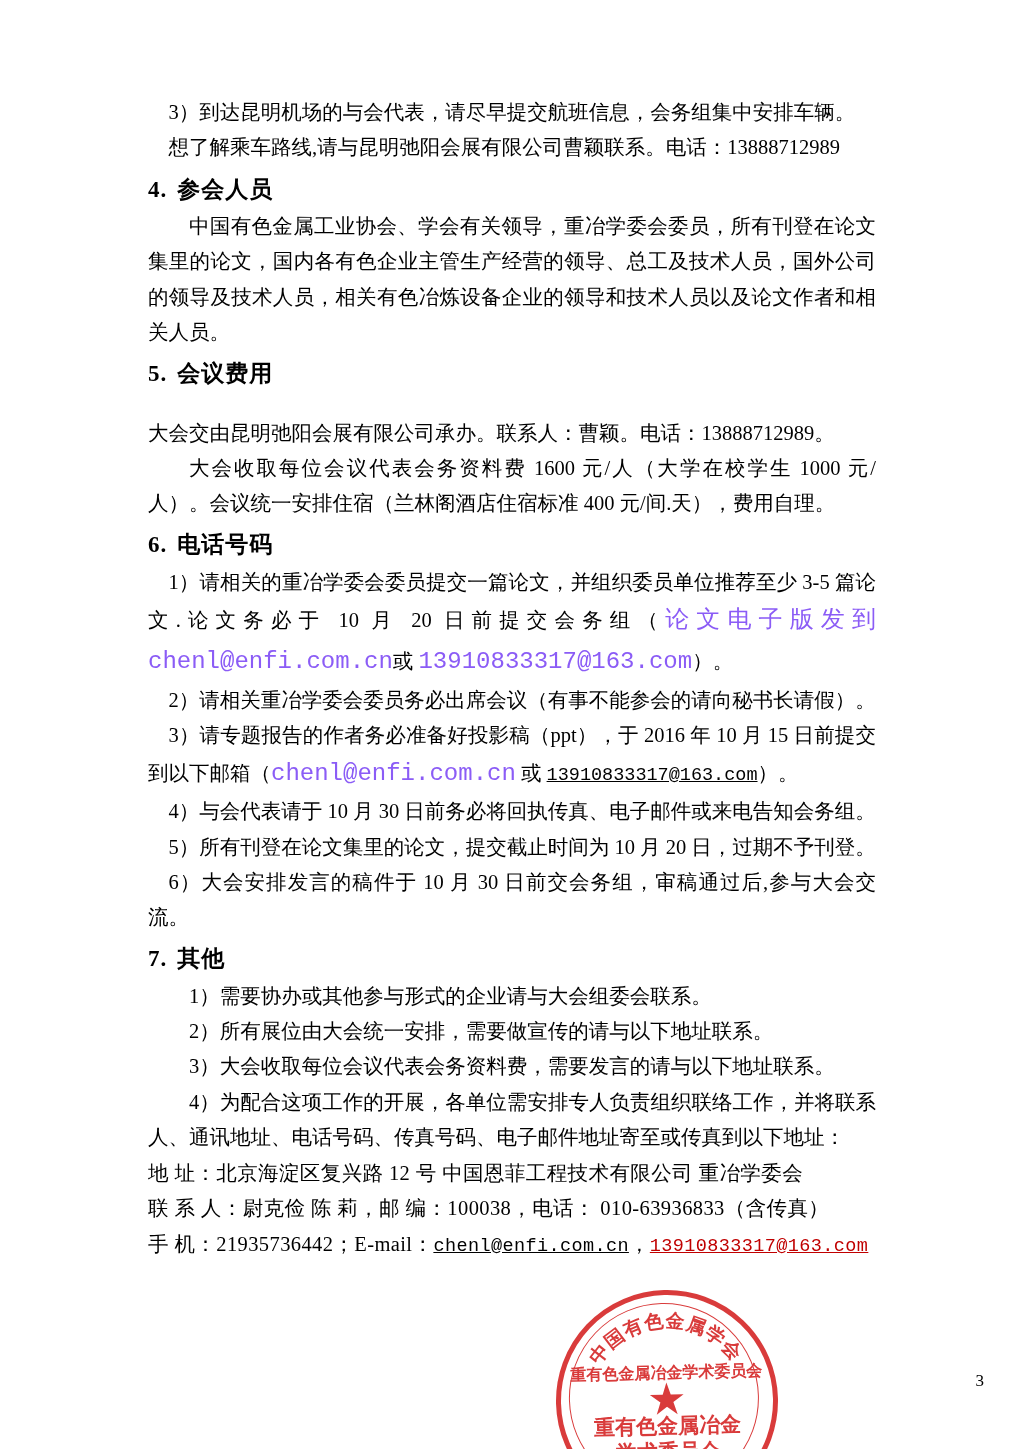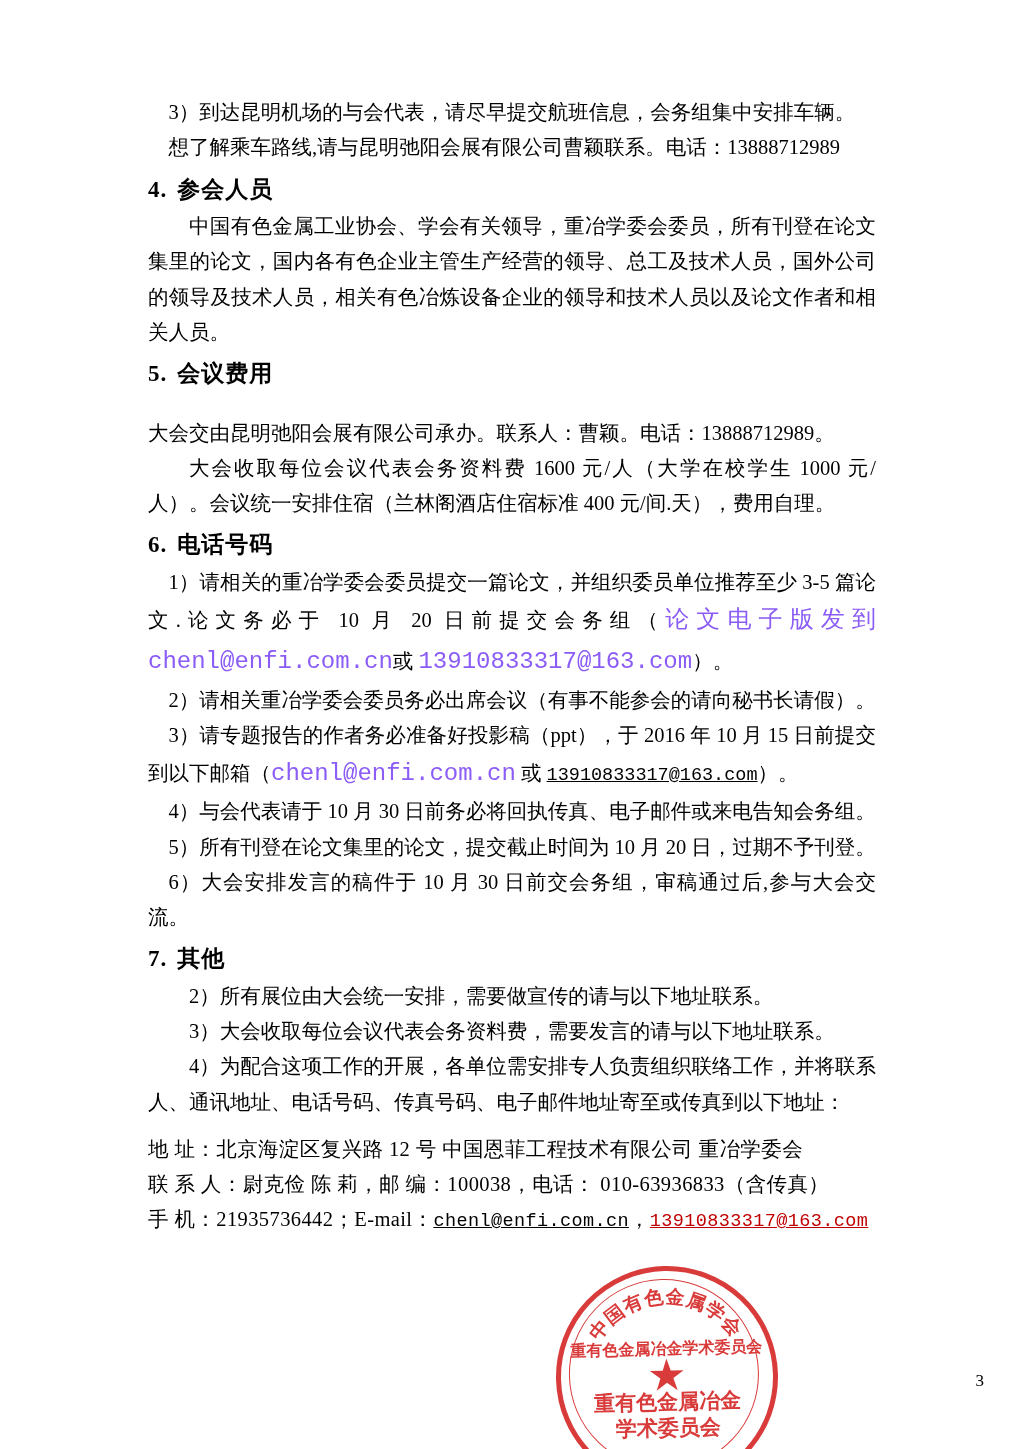--- a/index.html
+++ b/index.html
@@ -64,21 +64,21 @@
     text-decoration: underline;
     font-family: "Liberation Mono", "DejaVu Sans Mono", monospace;
     font-size: 18.5px;
   }
   .blue-link {
     color: #8b5cf6;
     font-family: "Liberation Mono", "DejaVu Sans Mono", monospace;
     font-size: 24px;
   }
   .addr-block {
-    margin-top: 12px;
+    margin-top: 1px;
   }
   .addr-line {
     display: block;
     white-space: nowrap;
     letter-spacing: 0.4px;
   }
 
   .stamp-area {
     position: relative;
     height: 250px;
@@ -206,20 +206,23 @@
     </p>
 
     <p class="para indent1">
       <span>6）</span><span>大会安排发言的稿件于 10 月 30 日前交会务组，审稿通过后,参与大会交流。</span>
     </p>
 
     <h2 class="section">
       <span class="num">7.</span><span>其他</span>
     </h2>
 
+    <p class="para">
+      <span>1）</span><span>需要协办或其他参与形式的企业请与大会组委会联系。</span>
+    </p>
     <p class="para">
       <span>2）</span><span>所有展位由大会统一安排，需要做宣传的请与以下地址联系。</span>
     </p>
     <p class="para">
       <span>3）</span><span>大会收取每位会议代表会务资料费，需要发言的请与以下地址联系。</span>
     </p>
     <p class="para">
       <span>4）</span><span>为配合这项工作的开展，各单位需安排专人负责组织联络工作，并将联系人、通讯地址、电话号码、传真号码、电子邮件地址寄至或传真到以下地址：</span>
     </p>
 

